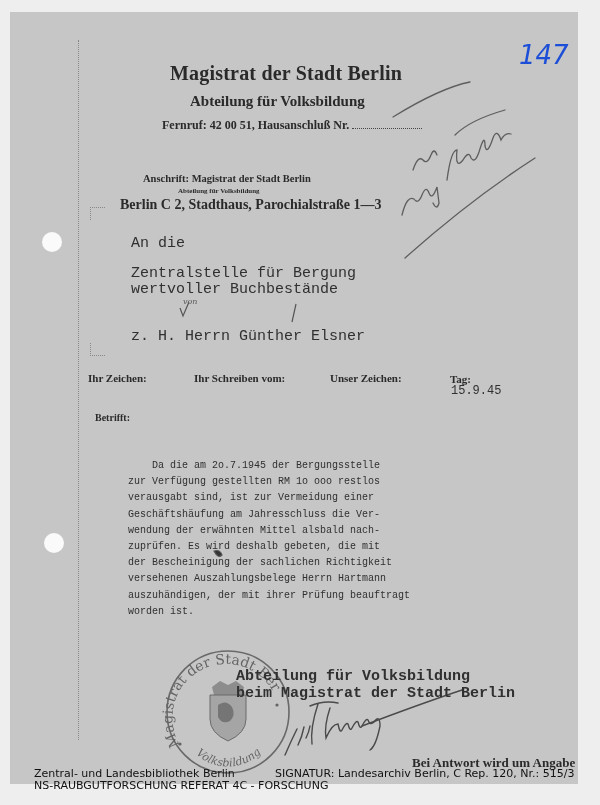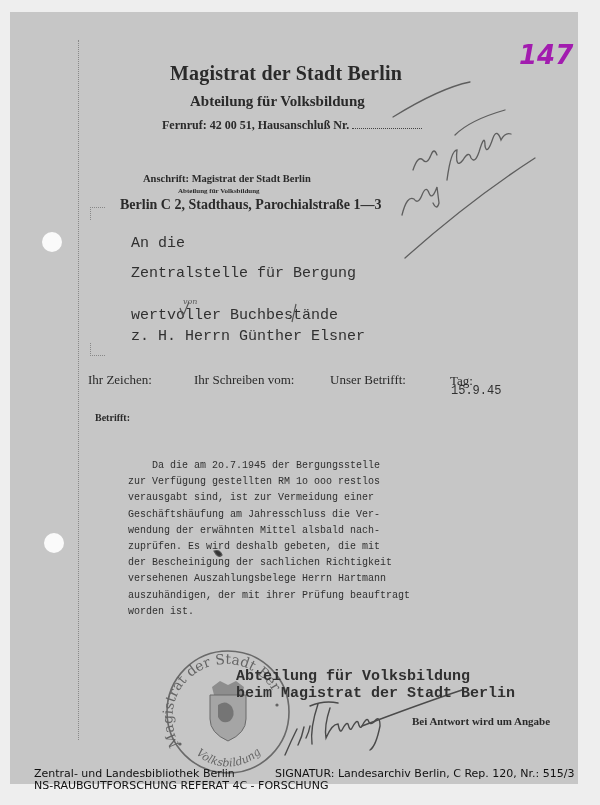--- a/index.html
+++ b/index.html
@@ -22,40 +22,40 @@
     .fernruf { left: 162px; top: 118px; font-size: 12px; font-weight: bold; }
     .dots { display: inline-block; width: 70px; border-bottom: 1px dotted #444; margin-left: 3px; vertical-align: baseline; }
 
     .addr1 { left: 143px; top: 173px; font-size: 10.5px; font-weight: bold; }
     .addr2 { left: 178px; top: 187px; font-size: 7px; font-weight: bold; }
     .addr3 { left: 120px; top: 197px; font-size: 14px; font-weight: bold; }
 
     .recip { left: 131px; font-size: 15px; }
     .r1 { top: 235px; }
     .r2 { top: 265px; }
-    .r3 { top: 281px; margin-top: 26px; }
+    .r3 { top: 281px; }
     .r4 { top: 305px; margin-top: 23px; }
 
-    .ref-label { top: 372px; font-size: 13px; font-weight: normal; }
+    .ref-label { top: 372px; font-size: 11px; font-weight: bold; }
     .date { left: 451px; top: 384px; font-size: 12px; }
     .betrifft { left: 95px; top: 412px; font-size: 10px; font-weight: bold; }
 
     .body-text { left: 128px; top: 458px; font-size: 10px; line-height: 16.2px; white-space: pre; }
 
     .closing { left: 236px; font-size: 15px; font-weight: bold; }
     .c1 { top: 668px; }
     .c2 { top: 685px; }
 
-    .footer-note { left: 373px; top: 715px; font-size: 11px; font-weight: bold; padding-left: 39px; }
+    .footer-note { left: 373px; top: 755px; font-size: 13px; font-weight: bold; padding-left: 39px; }
     .footer { font-family: "DejaVu Sans", sans-serif; font-size: 11px; color: #111; }
     .f1 { left: 34px; top: 767px; }
     .f2 { left: 275px; top: 767px; }
     .f3 { left: 34px; top: 779px; }
 
-    .page-num { left: 519px; top: 40px; font-size: 26px; font-family: "DejaVu Sans", sans-serif; color: #a21caf; font-weight: 700; }
+    .page-num { left: 519px; top: 40px; font-size: 26px; font-family: "DejaVu Sans", sans-serif; color: #1d4ed8; font-weight: 400; }
 
     .hole { position: absolute; width: 20px; height: 20px; border-radius: 50%; background: #fafafa; }
     .dotline { position: absolute; left: 78px; top: 40px; width: 0; height: 700px; border-left: 1px dotted #888; }
     .fold { position: absolute; border-top: 1px dotted #888; border-left: 1px dotted #888; }
 
     svg { position: absolute; left: 0; top: 0; }
   </style>
 </head>
 <body>
 
@@ -78,21 +78,21 @@
 <div class="abs serif addr3">Berlin C 2, Stadthaus, Parochialstraße 1—3</div>
 
 <div class="abs mono recip r1">An die</div>
 <div class="abs mono recip r2">Zentralstelle für Bergung</div>
 <div class="abs mono recip r3">wertvoller Buchbestände</div>
 <div class="abs mono recip r4">z. H. Herrn Günther Elsner</div>
 <div class="abs hand" style="left:183px;top:297px;font-size:8px;">von</div>
 
 <div class="abs serif ref-label" style="left:88px;">Ihr Zeichen:</div>
 <div class="abs serif ref-label" style="left:194px;">Ihr Schreiben vom:</div>
-<div class="abs serif ref-label" style="left:330px;">Unser Betrifft:</div>
+<div class="abs serif ref-label" style="left:330px;">Unser Zeichen:</div>
 <div class="abs serif ref-label" style="left:450px;top:373px;">Tag:</div>
 <div class="abs mono date">15.9.45</div>
 
 <div class="abs serif betrifft">Betrifft:</div>
 
 <div class="abs mono body-text">    Da die am 2o.7.1945 der Bergungsstelle
 zur Verfügung gestellten RM 1o ooo restlos
 verausgabt sind, ist zur Vermeidung einer
 Geschäftshäufung am Jahresschluss die Ver-
 wendung der erwähnten Mittel alsbald nach-

